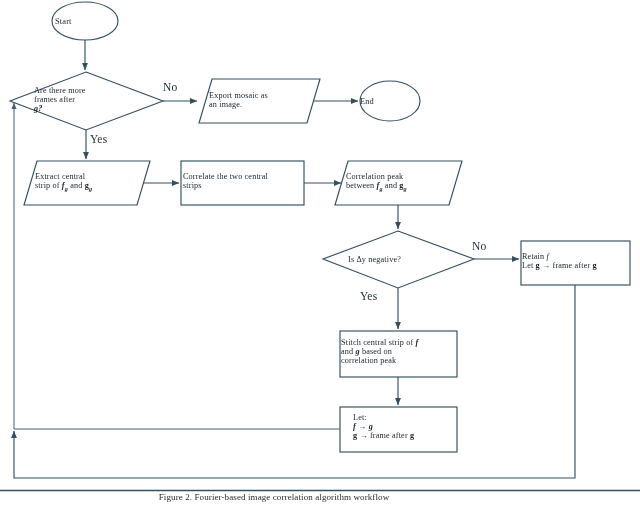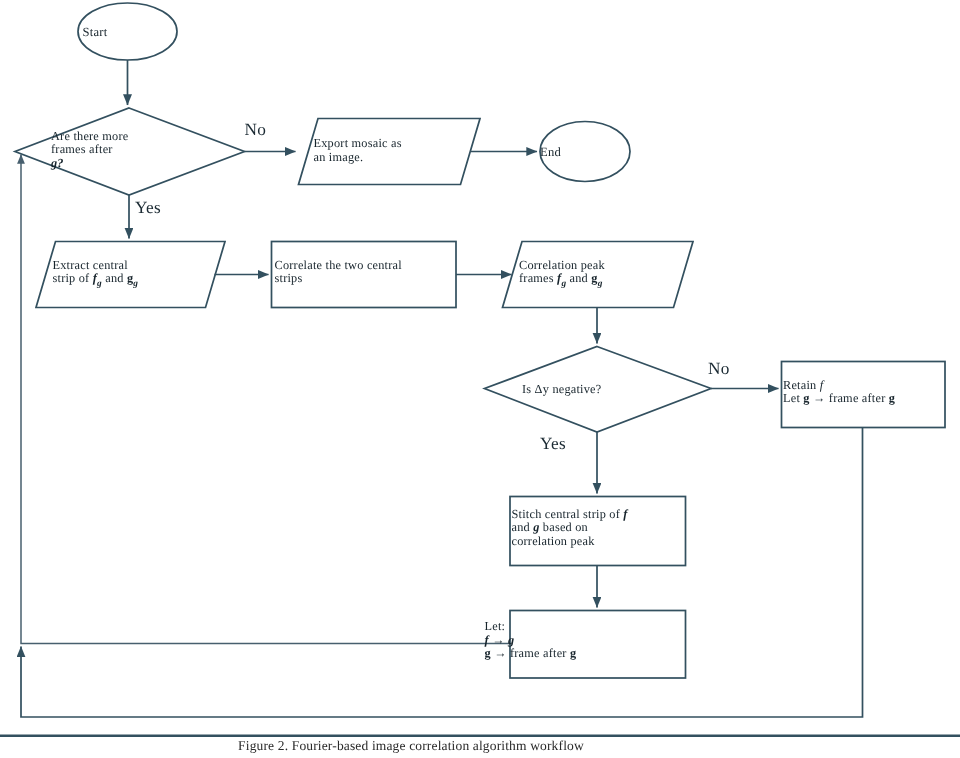--- a/index.html
+++ b/index.html
@@ -180,40 +180,40 @@
   </div>
 
   <div class="node-label" style="left:183px; top:172px; width:129px;">
     <div>Correlate the two central</div>
     <div>strips</div>
   </div>
 
   <div class="node-label" style="left:346px; top:172px; width:104px;">
     <div>Correlation peak</div>
     <div>
-      <span>frames </span><span class="bi">f</span><sub>g</sub><span> and </span><span class="bd">g</span><sub>g</sub>
+      <span>between </span><span class="bi">f</span><sub>g</sub><span> and </span><span class="bd">g</span><sub>g</sub>
     </div>
   </div>
 
   <div class="node-label" style="left:348px; top:255px; width:100px;">
     <span>Is Δy negative?</span>
   </div>
 
   <div class="node-label" style="left:522px; top:252px; width:107px;">
     <div><span>Retain </span><span class="it">f</span></div>
     <div><span>Let </span><span class="bd">g</span><span> → frame after </span><span class="bd">g</span></div>
   </div>
 
   <div class="node-label" style="left:341px; top:338px; width:115px;">
     <div><span>Stitch central strip of </span><span class="bi">f</span></div>
     <div><span>and </span><span class="bi">g</span><span> based on</span></div>
     <div>correlation peak</div>
   </div>
 
-  <div class="node-label" style="left:323px; top:413px; width:115px;">
+  <div class="node-label" style="left:353px; top:413px; width:115px;">
     <div>Let:</div>
     <div><span class="bi">f</span><span> → </span><span class="bi">g</span></div>
     <div><span class="bd">g</span><span> → frame after </span><span class="bd">g</span></div>
   </div>
 
   <div class="edge-label" style="left:163px; top:81px;">
     <span>No</span>
   </div>
   <div class="edge-label" style="left:90px; top:133px;">
     <span>Yes</span>

